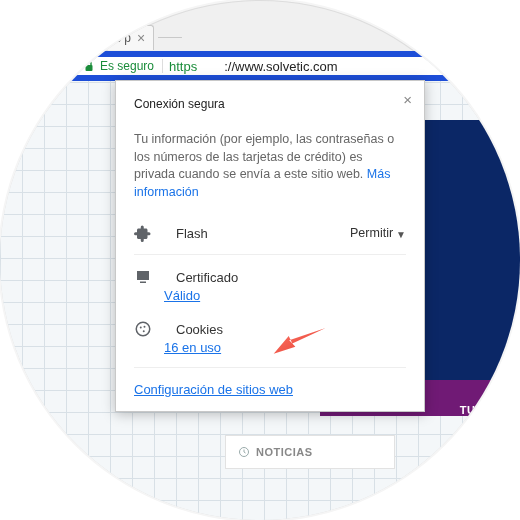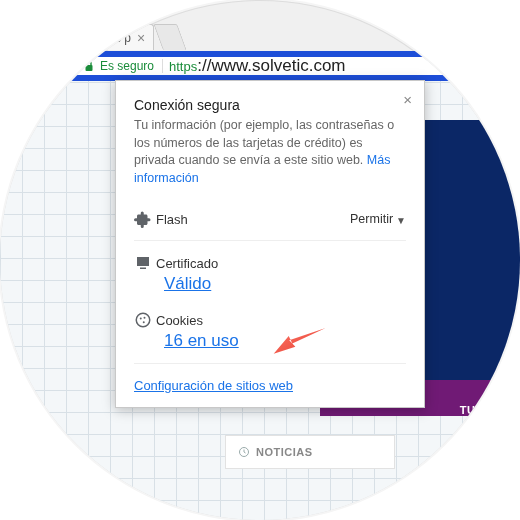--- a/index.html
+++ b/index.html
@@ -19,58 +19,58 @@
     position: absolute; right: 0; top: 120px; width: 200px; height: 260px;
     background: #0b2766;
   }
   .bg-blue-bar {
     position: absolute; right: 0; top: 380px; width: 200px; height: 36px;
     background: #701a75; color: #fff; font-size: 11px; font-weight: 700;
     display: flex; align-items: flex-end; justify-content: flex-end; padding-right: 20px;
     letter-spacing: 0.5px;
   }
   .tab-strip {
-    position: absolute; left: 70px; top: 24px; height: 26px; display: flex;
+    position: absolute; left: 70px; top: 24px; height: 26px; display: flex; align-items: center;
   }
   .tab {
     background: #f7f7f7; border: 1px solid #c9c9c9; border-bottom: none;
     border-radius: 3px 3px 0 0; padding: 4px 8px; font-size: 12px; color: #555;
     display: flex; align-items: center; gap: 6px; max-width: 130px;
   }
   .tab-close { color: #888; font-size: 14px; cursor: pointer; }
   .tab-new { width: 24px; background: #e8e8e8; border: 1px solid #c9c9c9;
     border-bottom: none; transform: skewX(20deg); margin-left: 4px; border-radius: 2px; }
   .addr-bar {
     position: absolute; left: 70px; top: 51px; right: 30px; height: 30px;
     background: #fff; border: 6px solid #1d4ed8; border-radius: 3px;
     display: flex; align-items: center; padding: 0 8px; gap: 6px;
   }
   .lock { width: 10px; height: 12px; }
   .secure-chip { color: #1a8c3a; font-size: 12px; border-right: 1px solid #ddd; padding-right: 8px; }
   .url-scheme { color: #1a8c3a; font-size: 13px; }
-  .url-rest { color: #222; font-size: 17px; }
+  .url-rest { color: #222; font-size: 13px; margin-left: 27px; }
   .popup {
     position: absolute; left: 115px; top: 80px; width: 310px;
     background: #fff; border: 1px solid #c8c8c8; box-shadow: 0 2px 12px rgba(0,0,0,.25);
     padding: 16px 18px 14px; font-size: 12.5px; color: #444;
   }
-  .popup h3 { font-size: 14px; font-weight: 400; color: #222; margin-bottom: 4px; }
+  .popup h3 { font-size: 12px; font-weight: 400; color: #222; margin-bottom: 20px; }
   .popup .close { position: absolute; top: 10px; right: 12px; color: #888; font-size: 15px; cursor: pointer; }
   .popup .desc { line-height: 1.4; color: #666; margin-bottom: 14px; }
   .popup .desc a { color: #1a73e8; text-decoration: none; }
   .perm-row {
     display: flex; align-items: center; justify-content: space-between;
     padding: 8px 0; border-top: 1px solid transparent;
   }
-  .perm-row .left { display: flex; align-items: center; gap: 4px; }
+  .perm-row .left { display: flex; align-items: center; gap: 24px; }
   .perm-row .icon { width: 18px; height: 18px; color: #5f6368; flex-shrink: 0; }
   .perm-row .label { color: #333; font-size: 13px; }
   .perm-row .value { color: #333; font-size: 12.5px; display: flex; align-items: flex-end; gap: 3px; }
   .perm-row.stack { flex-direction: column; align-items: flex-start; }
-  .perm-row.stack .sub { margin-left: 30px; color: #1a73e8; font-size: 17px; margin-top: 2px; }
+  .perm-row.stack .sub { margin-left: 30px; color: #1a73e8; font-size: 13px; margin-top: 2px; }
   .divider { border-top: 1px solid #eee; margin: 4px 0; }
   .site-settings { color: #1a73e8; font-size: 13px; margin-top: 10px; display: inline-block; cursor: pointer; }
   .news-card {
     position: absolute; left: 225px; top: 435px; width: 170px;
     background: #fff; border: 1px solid #e2e2e2; padding: 10px 12px; font-size: 11px;
     color: #888; font-weight: 600; letter-spacing: .5px; display:flex; gap:6px;
   }
   .arrow {
     position: absolute; left: 270px; top: 310px; width: 60px; height: 60px;
     transform: rotate(20deg);

